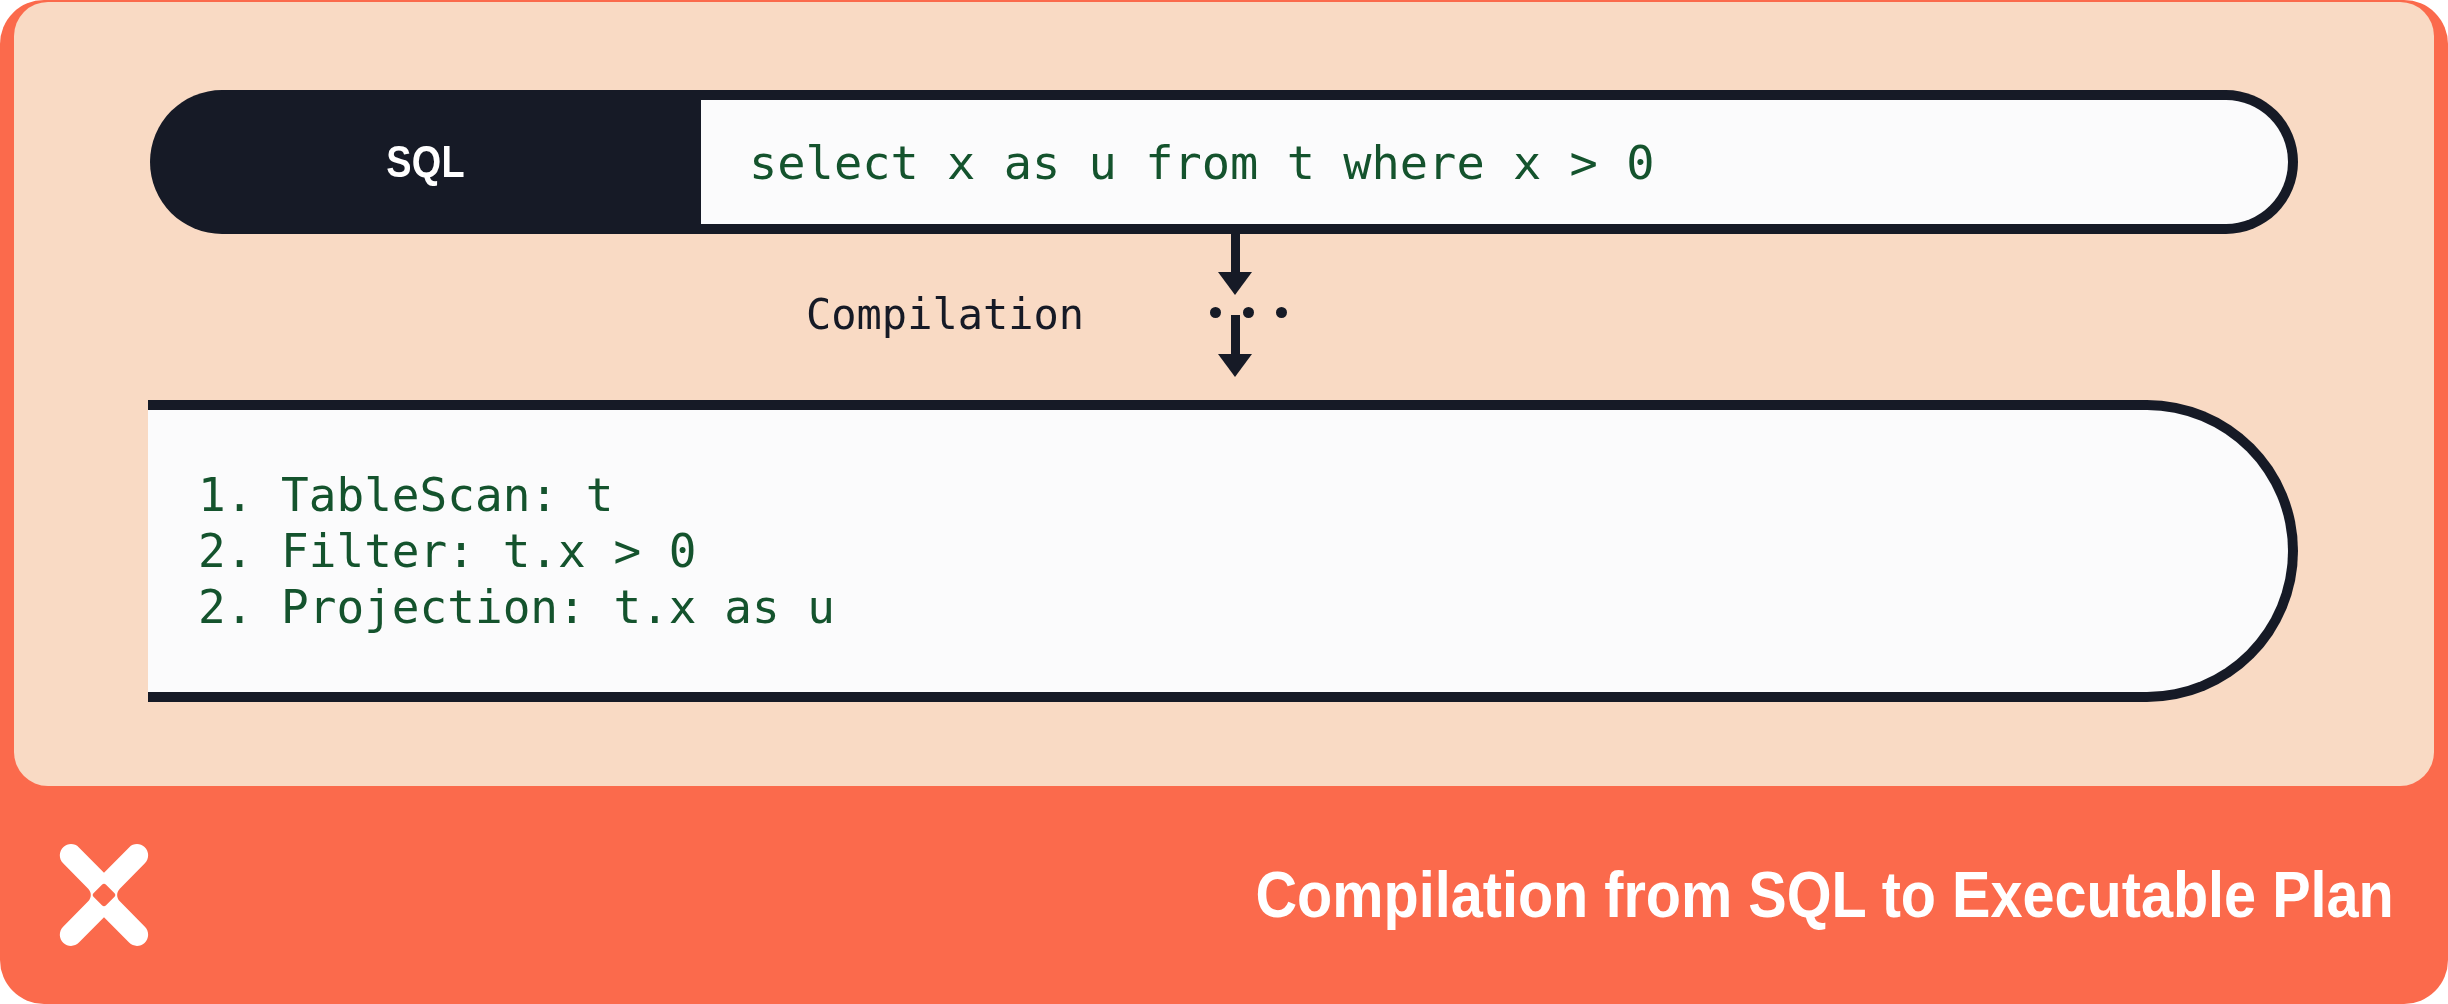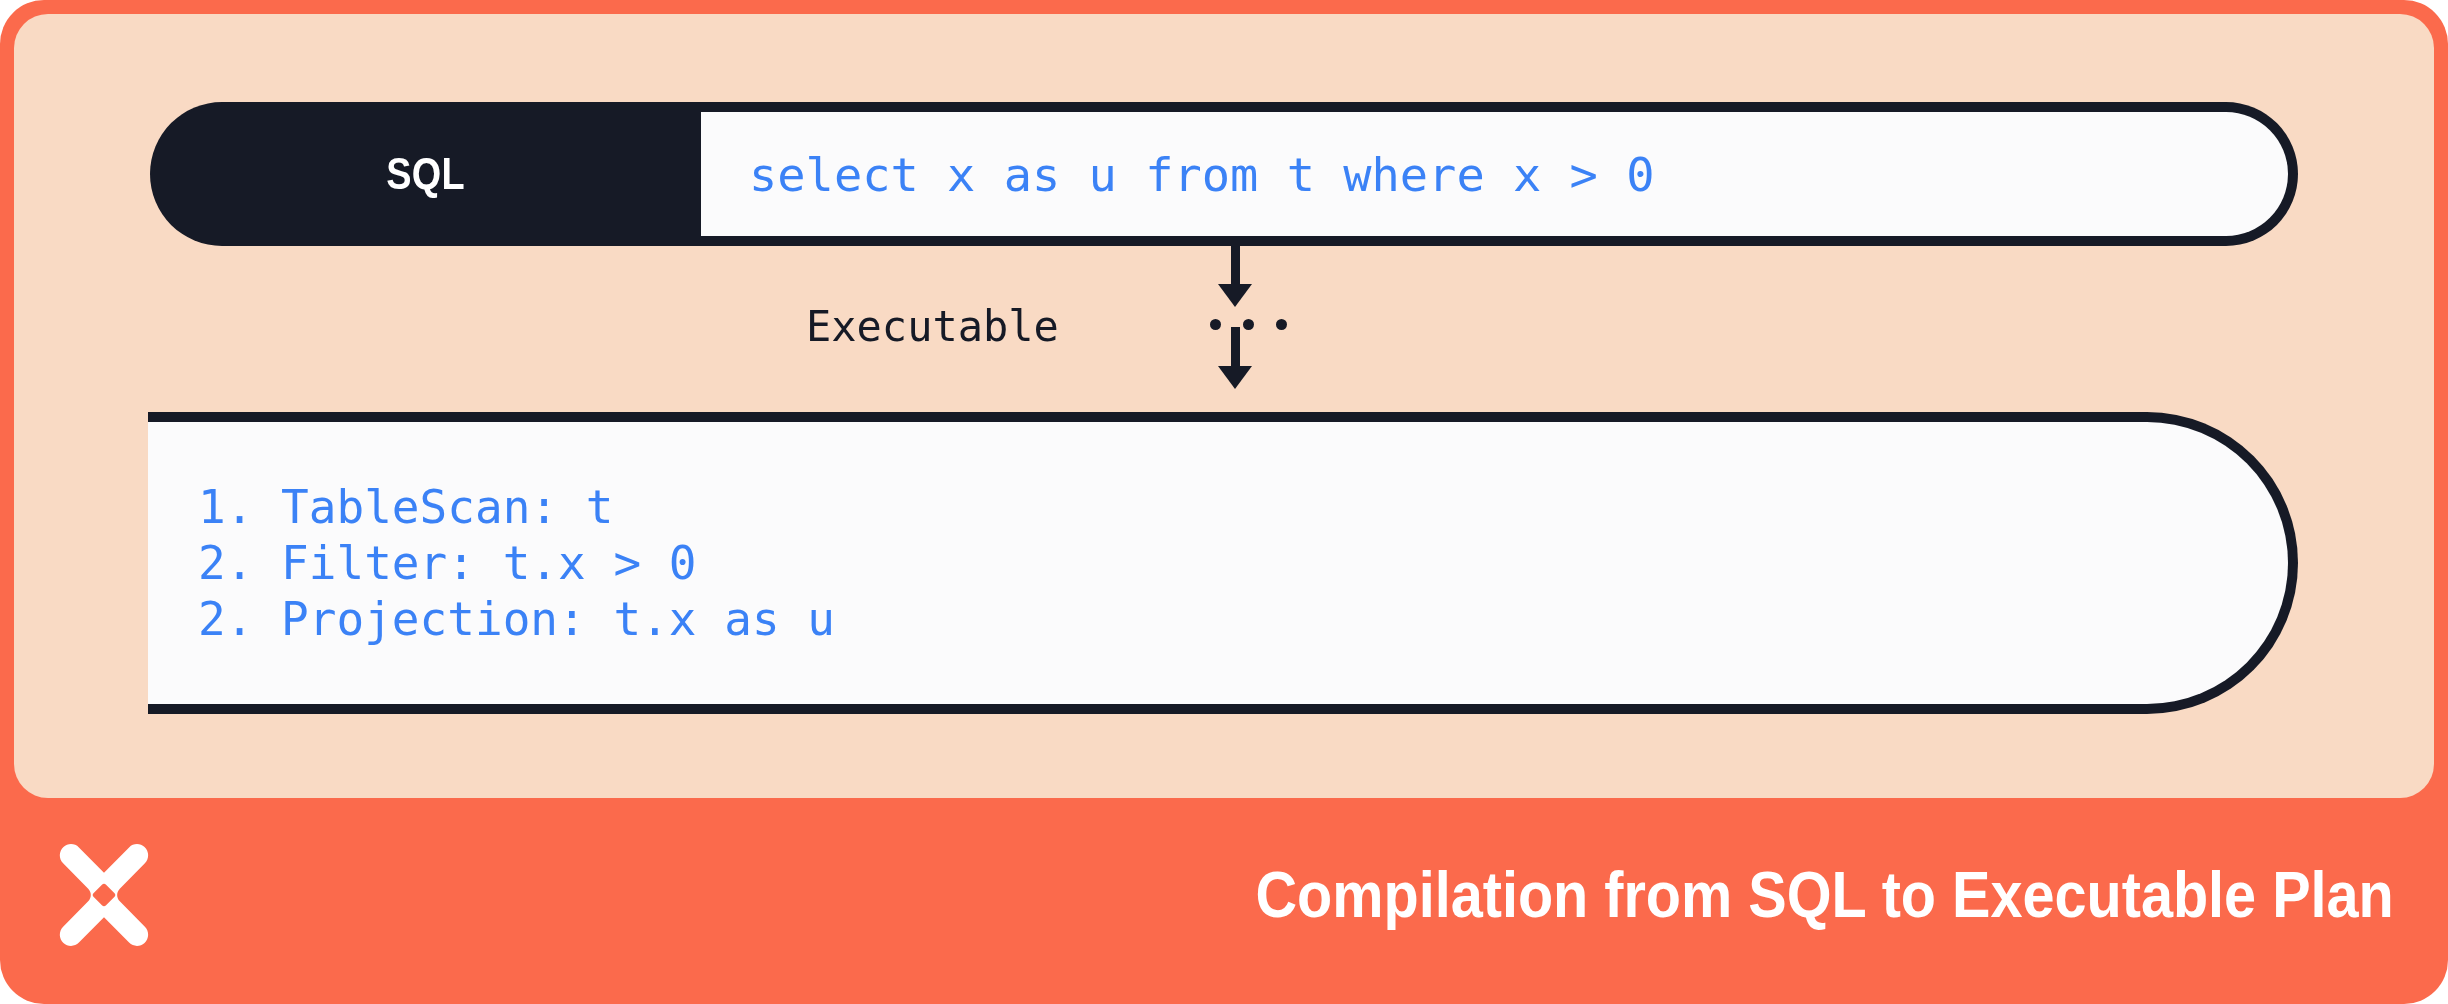--- a/index.html
+++ b/index.html
@@ -19,21 +19,21 @@
     box-sizing: border-box;
     background: #FB6A4C;
     border-radius: 44px;
     overflow: hidden;
   }
 
   
   .peach-card {
     position: absolute;
     left: 14px;
-    top: 14px;
+    top: 2px;
     width: 2420px;
     height: 784px;
     box-sizing: border-box;
     background: #F9DAC4;
     border-radius: 34px;
   }
 
   
   .row {
     position: absolute;
@@ -87,21 +87,21 @@
     border-radius: 0 999px 999px 0;
     box-sizing: border-box;
     display: flex;
     flex-direction: column;
     justify-content: center;
     margin-left: -2px;
   }
 
   .code-line {
     font-family: "DejaVu Sans Mono", "Liberation Mono", monospace;
-    color: #3b82f6;
+    color: #14532d;
     font-size: 47px;
     line-height: 1.0;
     white-space: pre;
     padding-left: 50px;
   }
   .row-sql .code-line {
     letter-spacing: 0px;
   }
   .row-plan .code-line {
     margin: 10px 0;
@@ -213,21 +213,21 @@
 
     <div class="row row-sql">
       <div class="row-label">
         <span class="label-text">SQL</span>
       </div>
       <div class="row-code">
         <div class="code-line">select x as u from t where x &gt; 0</div>
       </div>
     </div>
 
-    <div class="connector-label">Executable</div>
+    <div class="connector-label">Compilation</div>
 
     <div class="connector">
       <div class="arrow-seg top"></div>
       <div class="connector-gap"></div>
       <div class="arrow-seg bot"></div>
     </div>
 
     <div class="dots">
       <span class="dot"></span>
       <span class="dot"></span>

